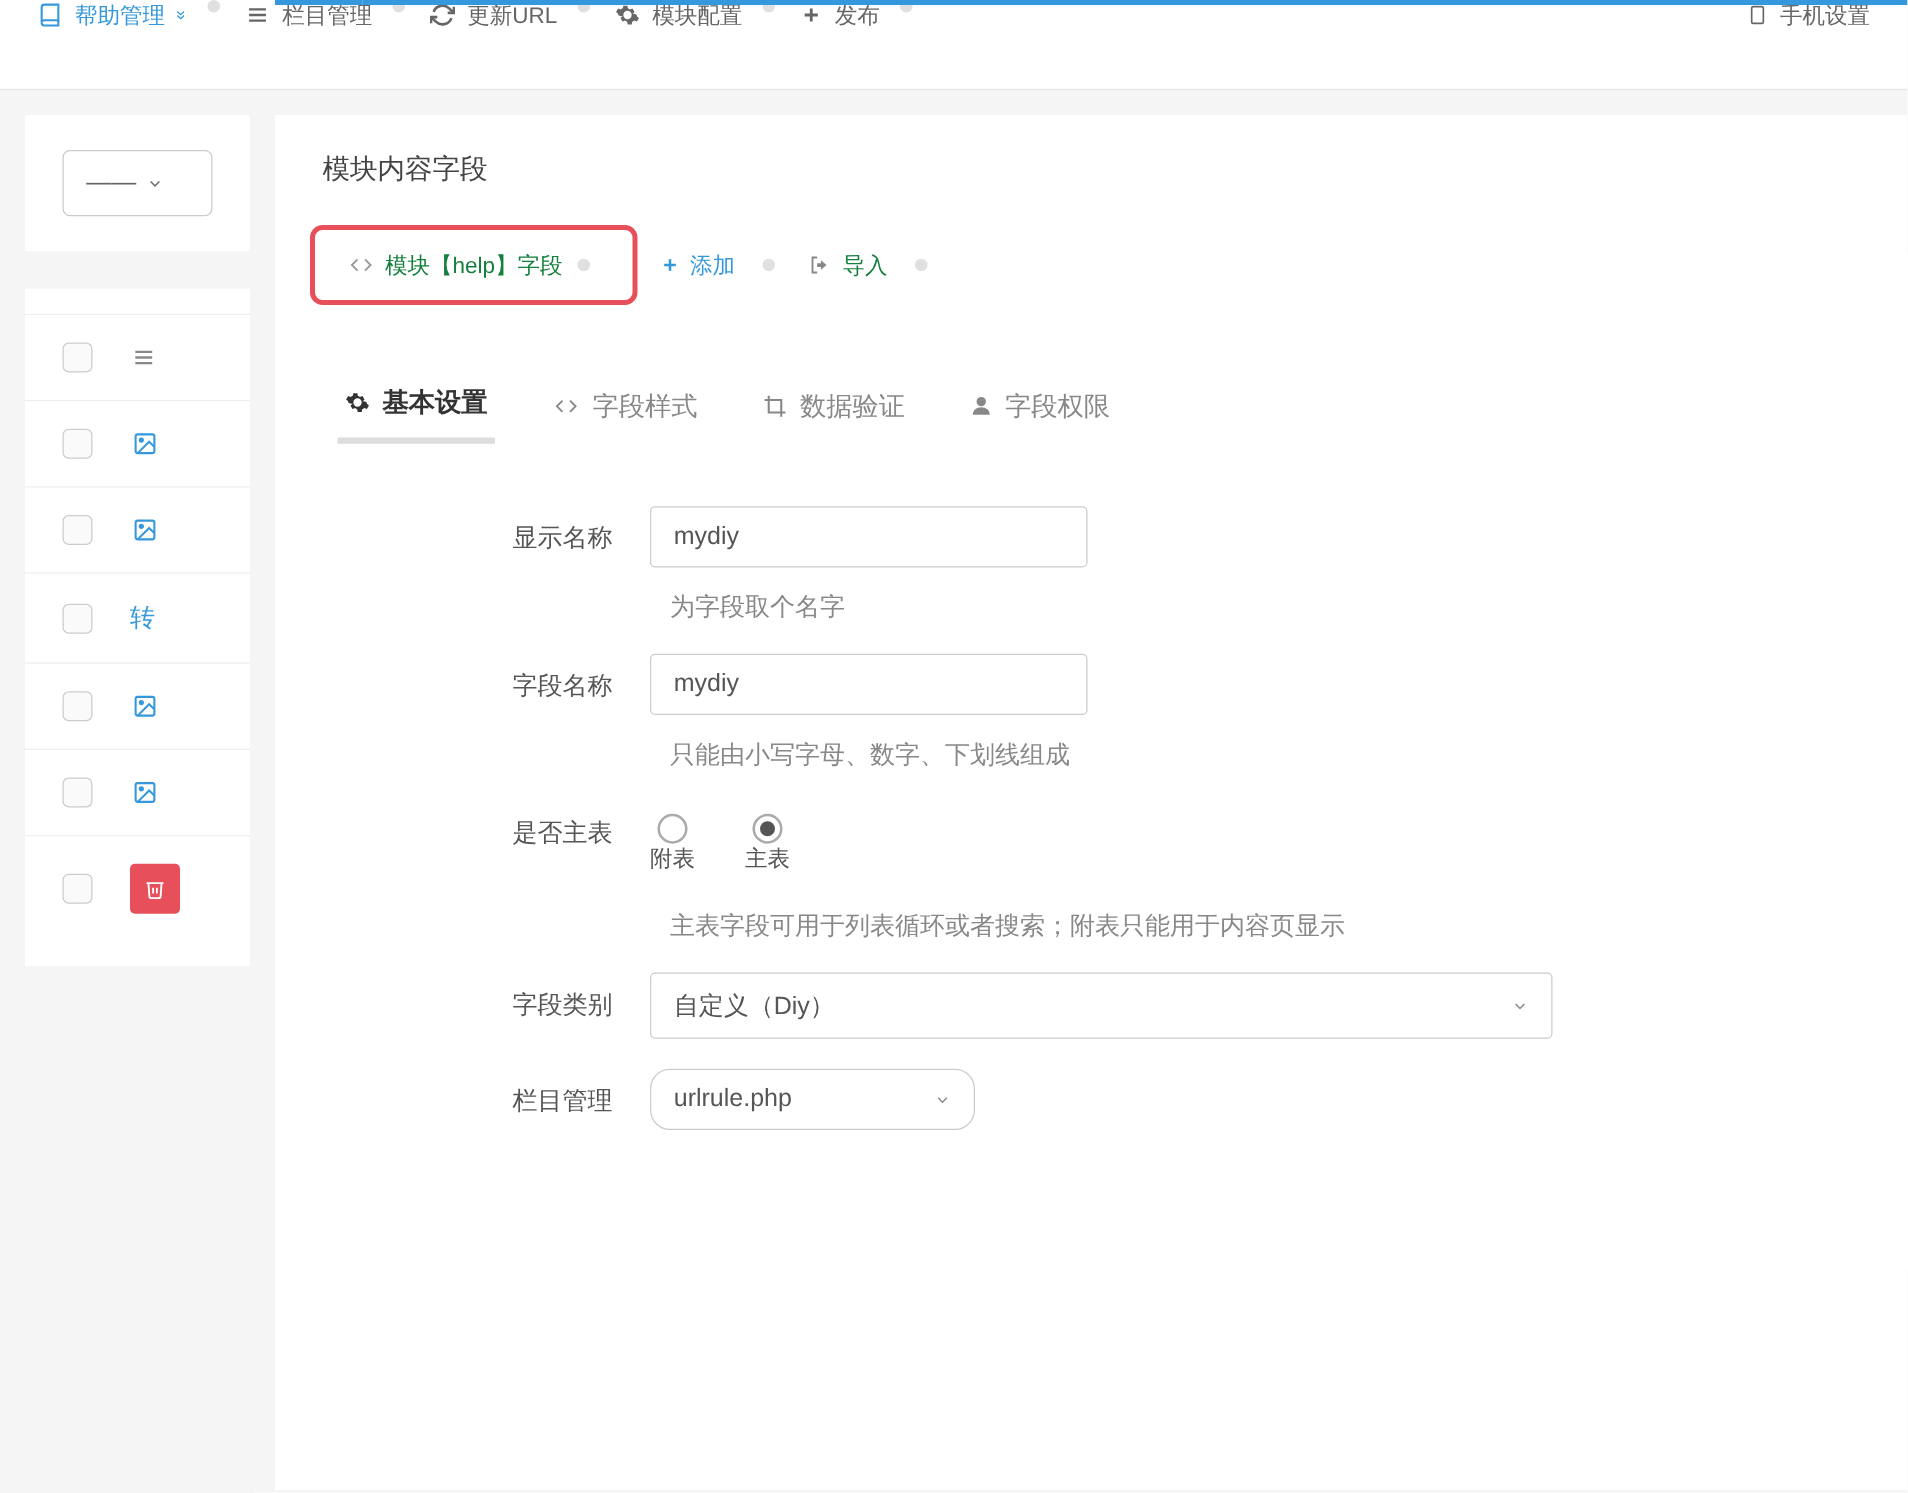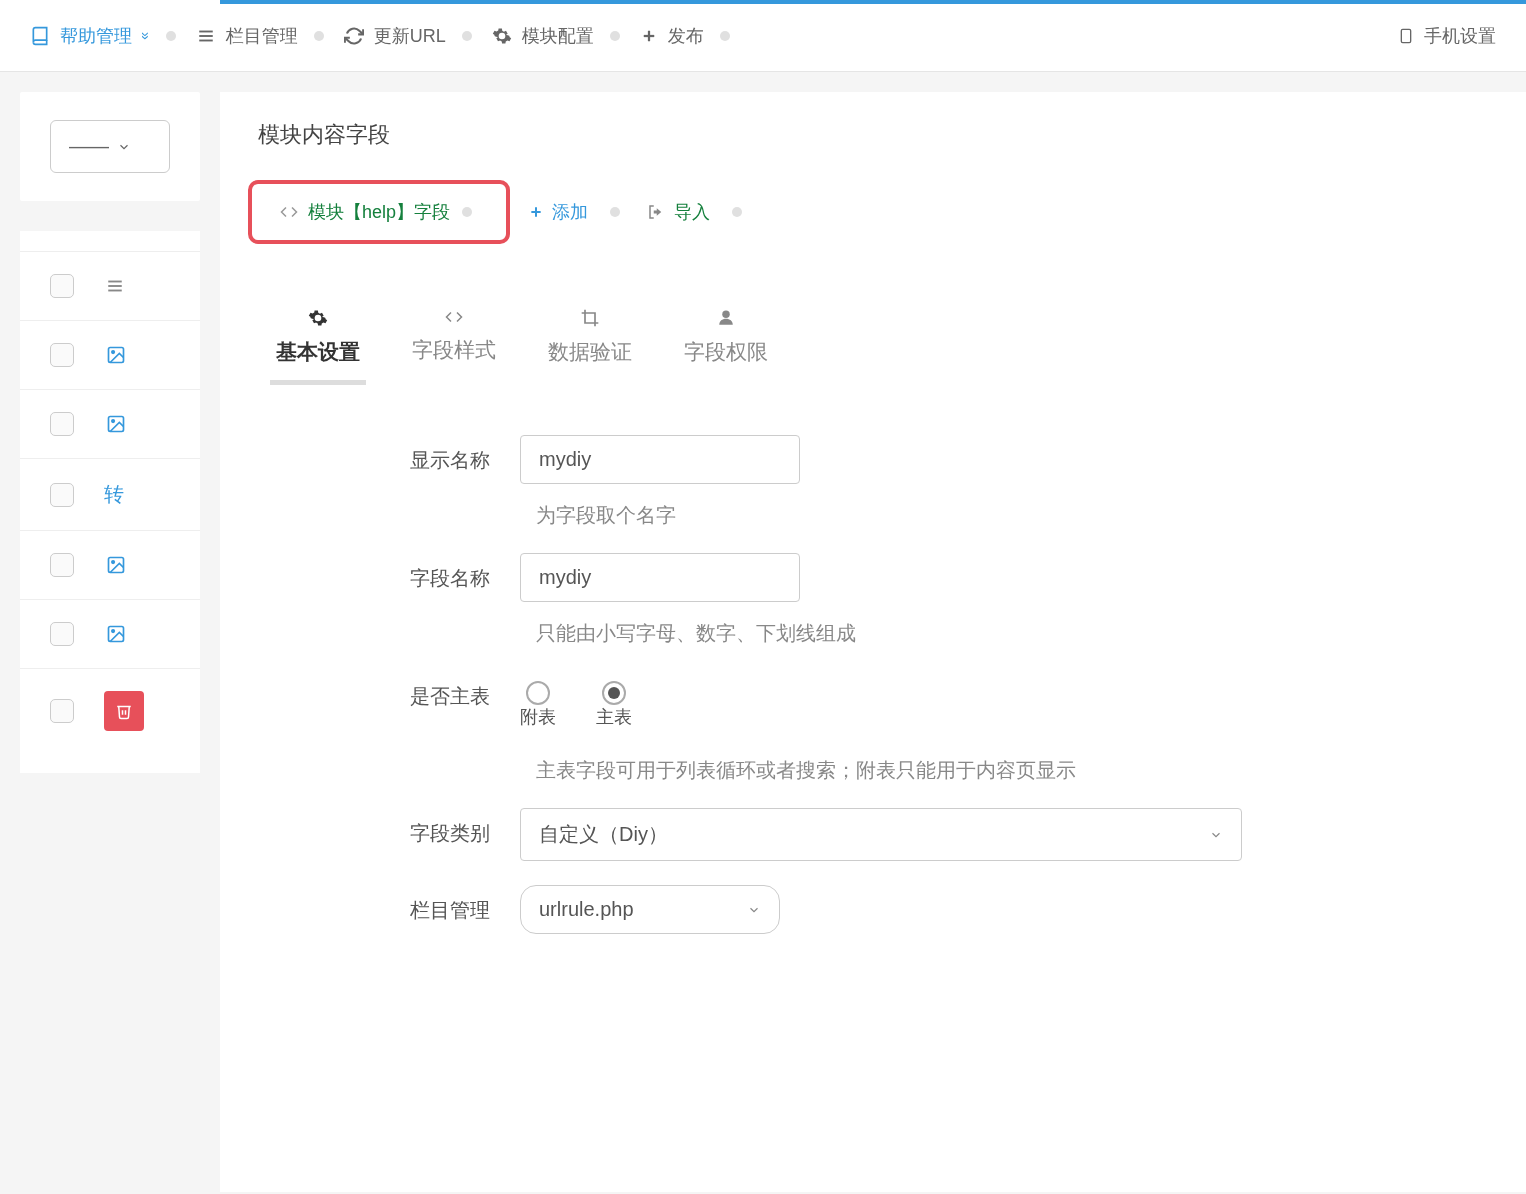--- a/index.html
+++ b/index.html
@@ -11,21 +11,21 @@
       width: 1526px;
       overflow: hidden;
     }
     
     
     .top-bar {
       background: #fff;
       border-bottom: 1px solid #e5e5e5;
       height: 72px;
       display: flex;
-      align-items: center;
+      align-items: flex-start;
       padding: 0 18px;
       position: relative;
     }
     .top-bar::before {
       content: '';
       position: absolute;
       top: 0;
       left: 220px;
       width: 70px;
       height: 4px;
@@ -175,21 +175,20 @@
       margin-bottom: 10px;
     }
     .tab {
       display: inline-flex;
       align-items: center;
       gap: 10px;
       padding: 14px 6px;
       color: #888;
       font-size: 21px;
       cursor: pointer;
-      flex-direction: column;
     }
     .tab.active {
       color: #333;
       font-weight: 600;
       border-bottom: 5px solid #ddd;
     }
     
     
     .form-area {
       padding: 40px 0 0 90px;
@@ -208,21 +207,21 @@
       font-size: 20px;
     }
     .form-control {
       flex: 1;
     }
     .input-box {
       border: 1px solid #ccc;
       border-radius: 4px;
       padding: 12px 18px;
       font-size: 20px;
-      width: 280px;
+      width: 350px;
       color: #555;
     }
     .hint {
       color: #888;
       font-size: 20px;
       margin-top: 18px;
       margin-left: 16px;
     }
     .radio-group {
       display: flex;

